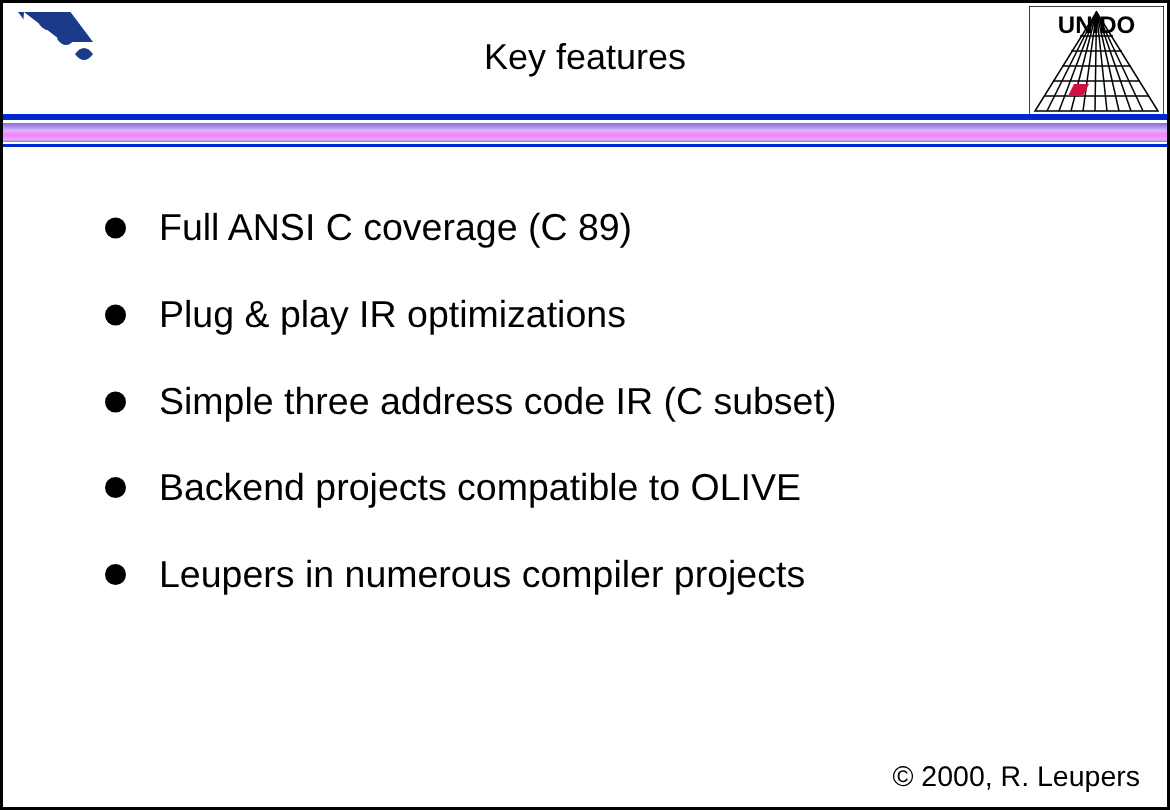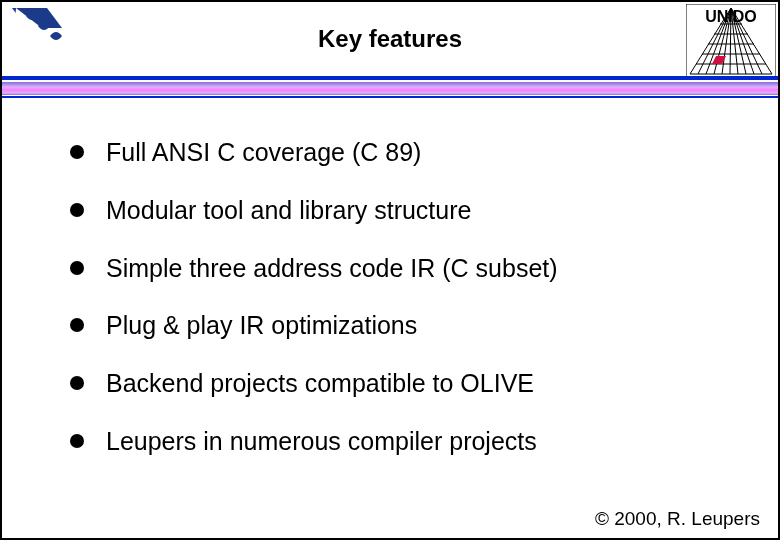--- a/index.html
+++ b/index.html
@@ -27,21 +27,21 @@
     position: absolute;
     left: 10px;
     top: 6px;
     width: 74px;
     height: 54px;
   }
   .title {
     width: 100%;
     text-align: center;
     font-size: 24px;
-    font-weight: bold;
+    font-weight: normal;
     color: #000;
   }
   .tri-logo {
     position: absolute;
     right: 2px;
     top: 2px;
     width: 90px;
     height: 74px;
   }
   .sep {
@@ -128,23 +128,22 @@
       <polygon points="30,52 40,52 36,60 26,60" fill="#d01040"></polygon>
       <text x="45" y="18" text-anchor="middle" font-family="Arial" font-size="16" font-weight="bold" fill="#000">UNIDO</text>
     </svg>
   </div>
 
   <div class="sep"></div>
 
   <div class="content">
     <ul class="bullets">
       <li>Full ANSI C coverage (C 89)</li>
-      <li>Modular tool and library structure</li>
+      <li>Plug &amp; play IR optimizations</li>
       <li>Simple three address code IR (C subset)</li>
-      <li>Plug &amp; play IR optimizations</li>
       <li>Backend projects compatible to OLIVE</li>
       <li>Leupers in numerous compiler projects</li>
     </ul>
   </div>
 
   <div class="footer">© 2000, R. Leupers</div>
 
 </div>
 
 </body></html>

